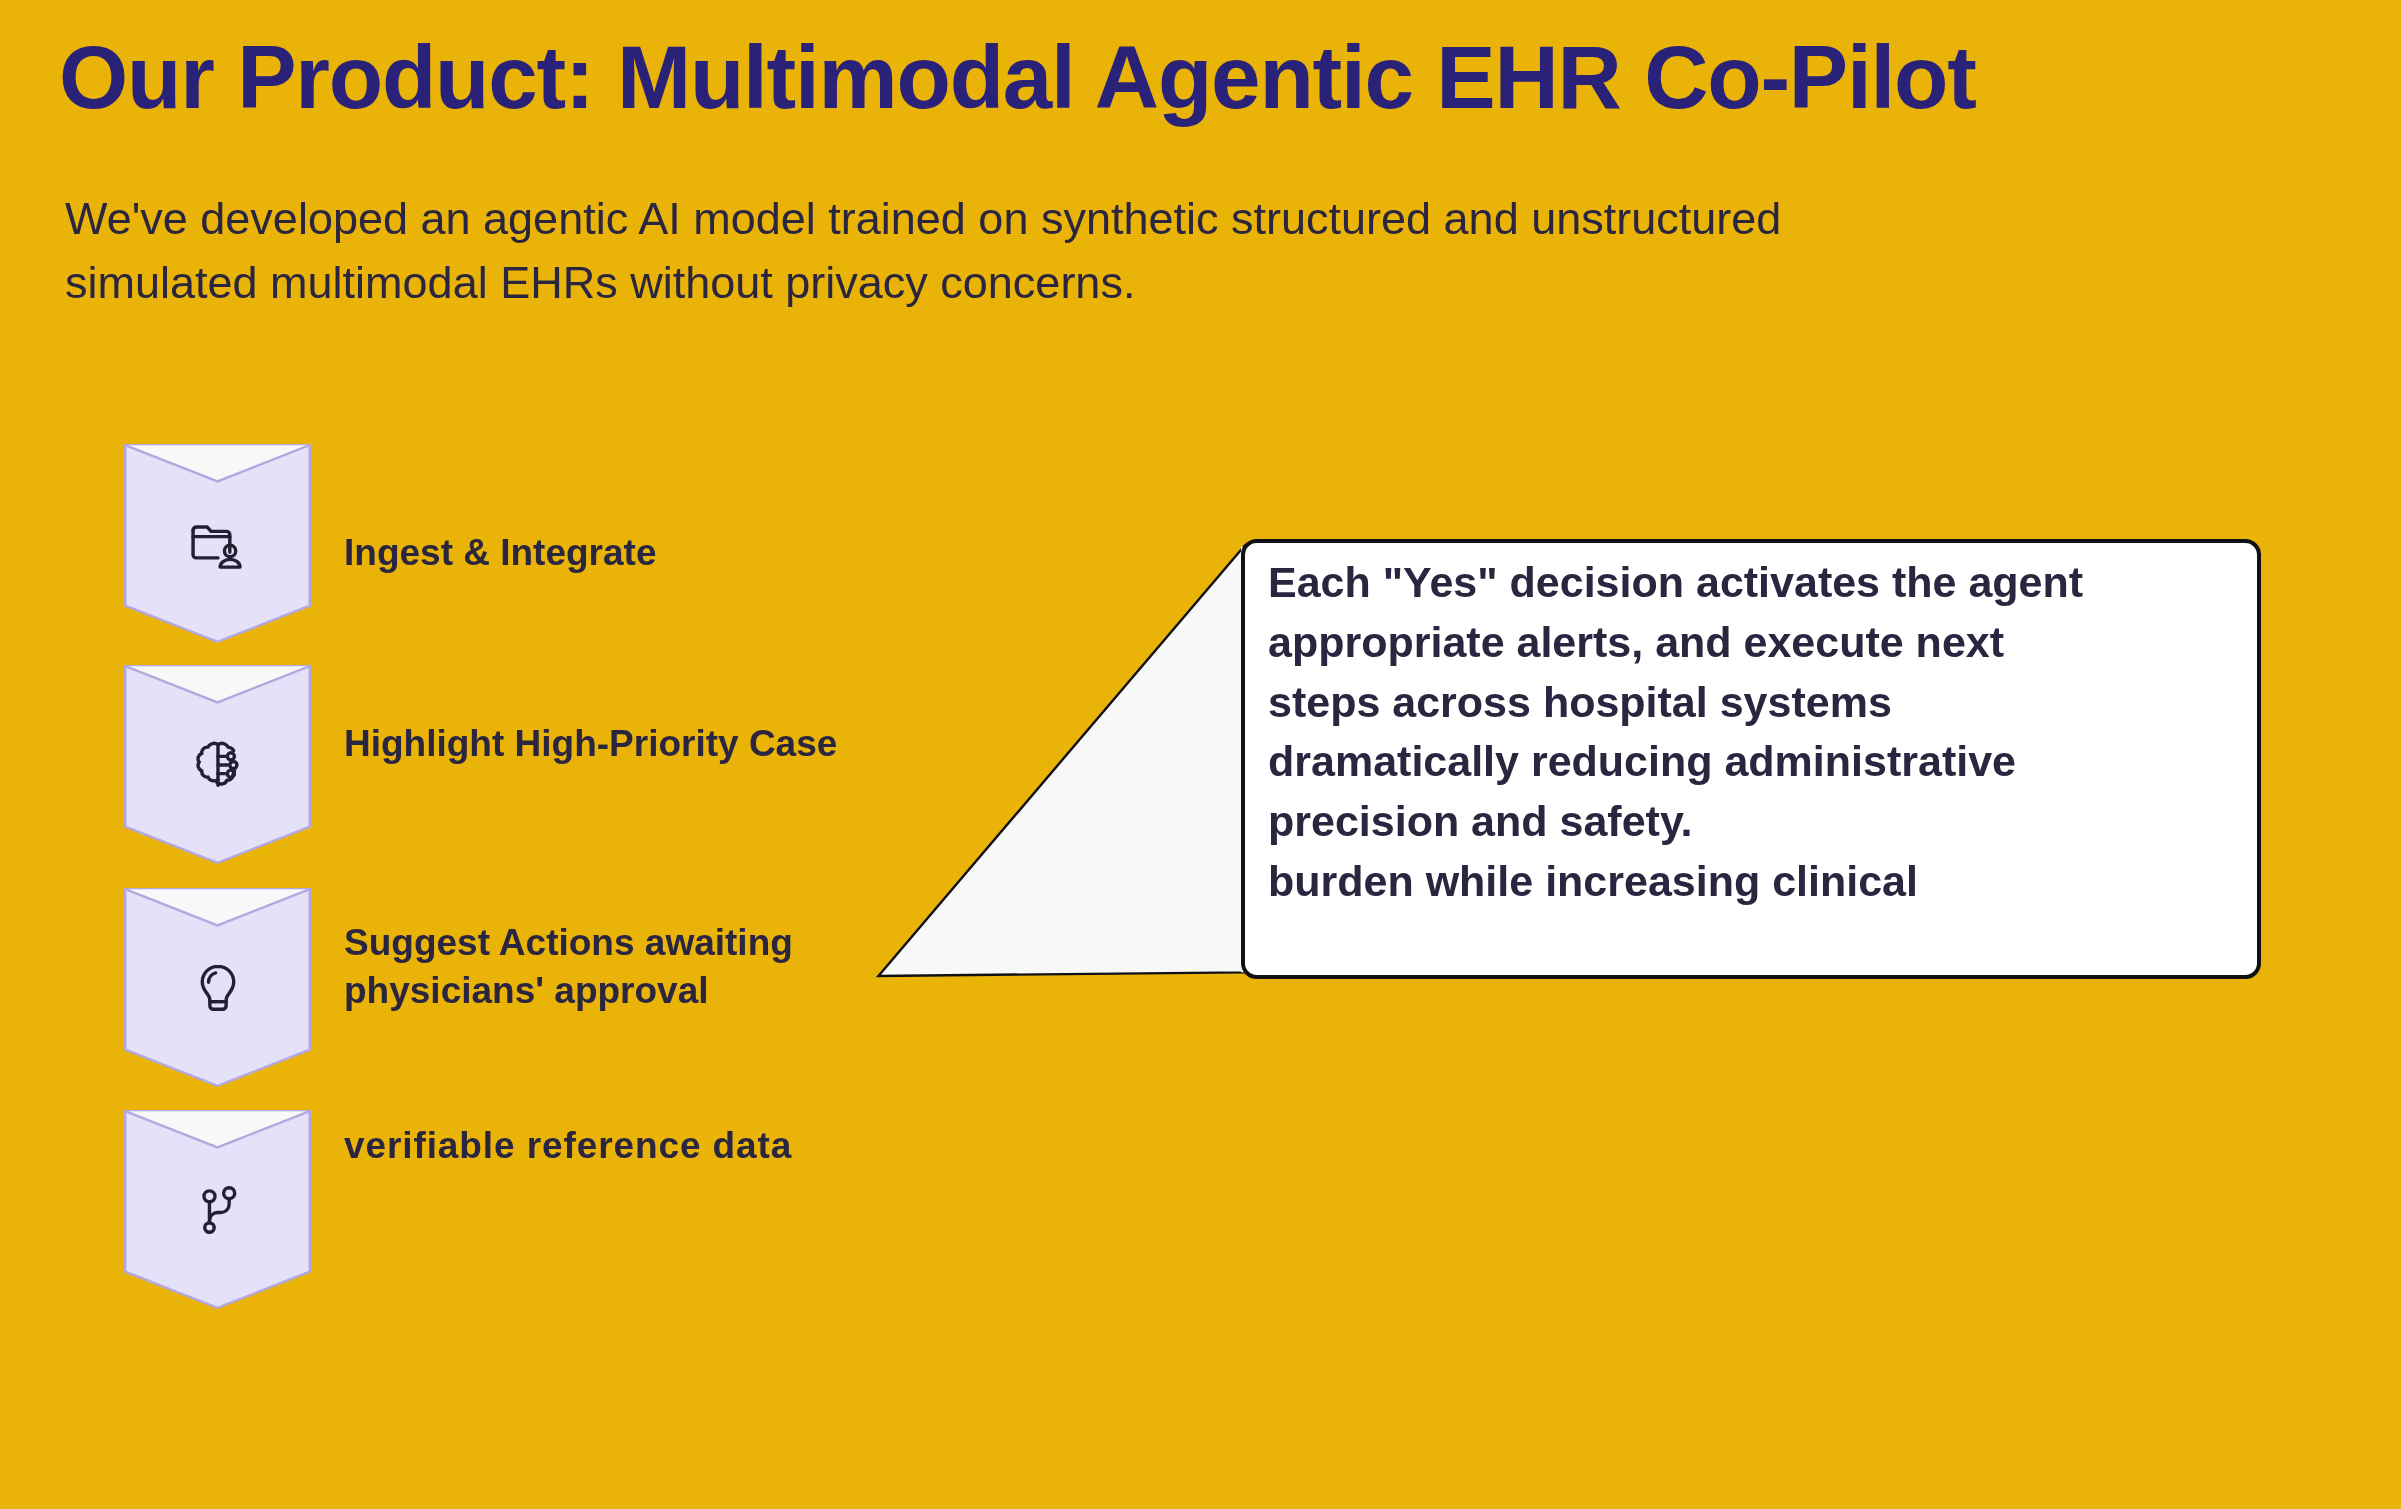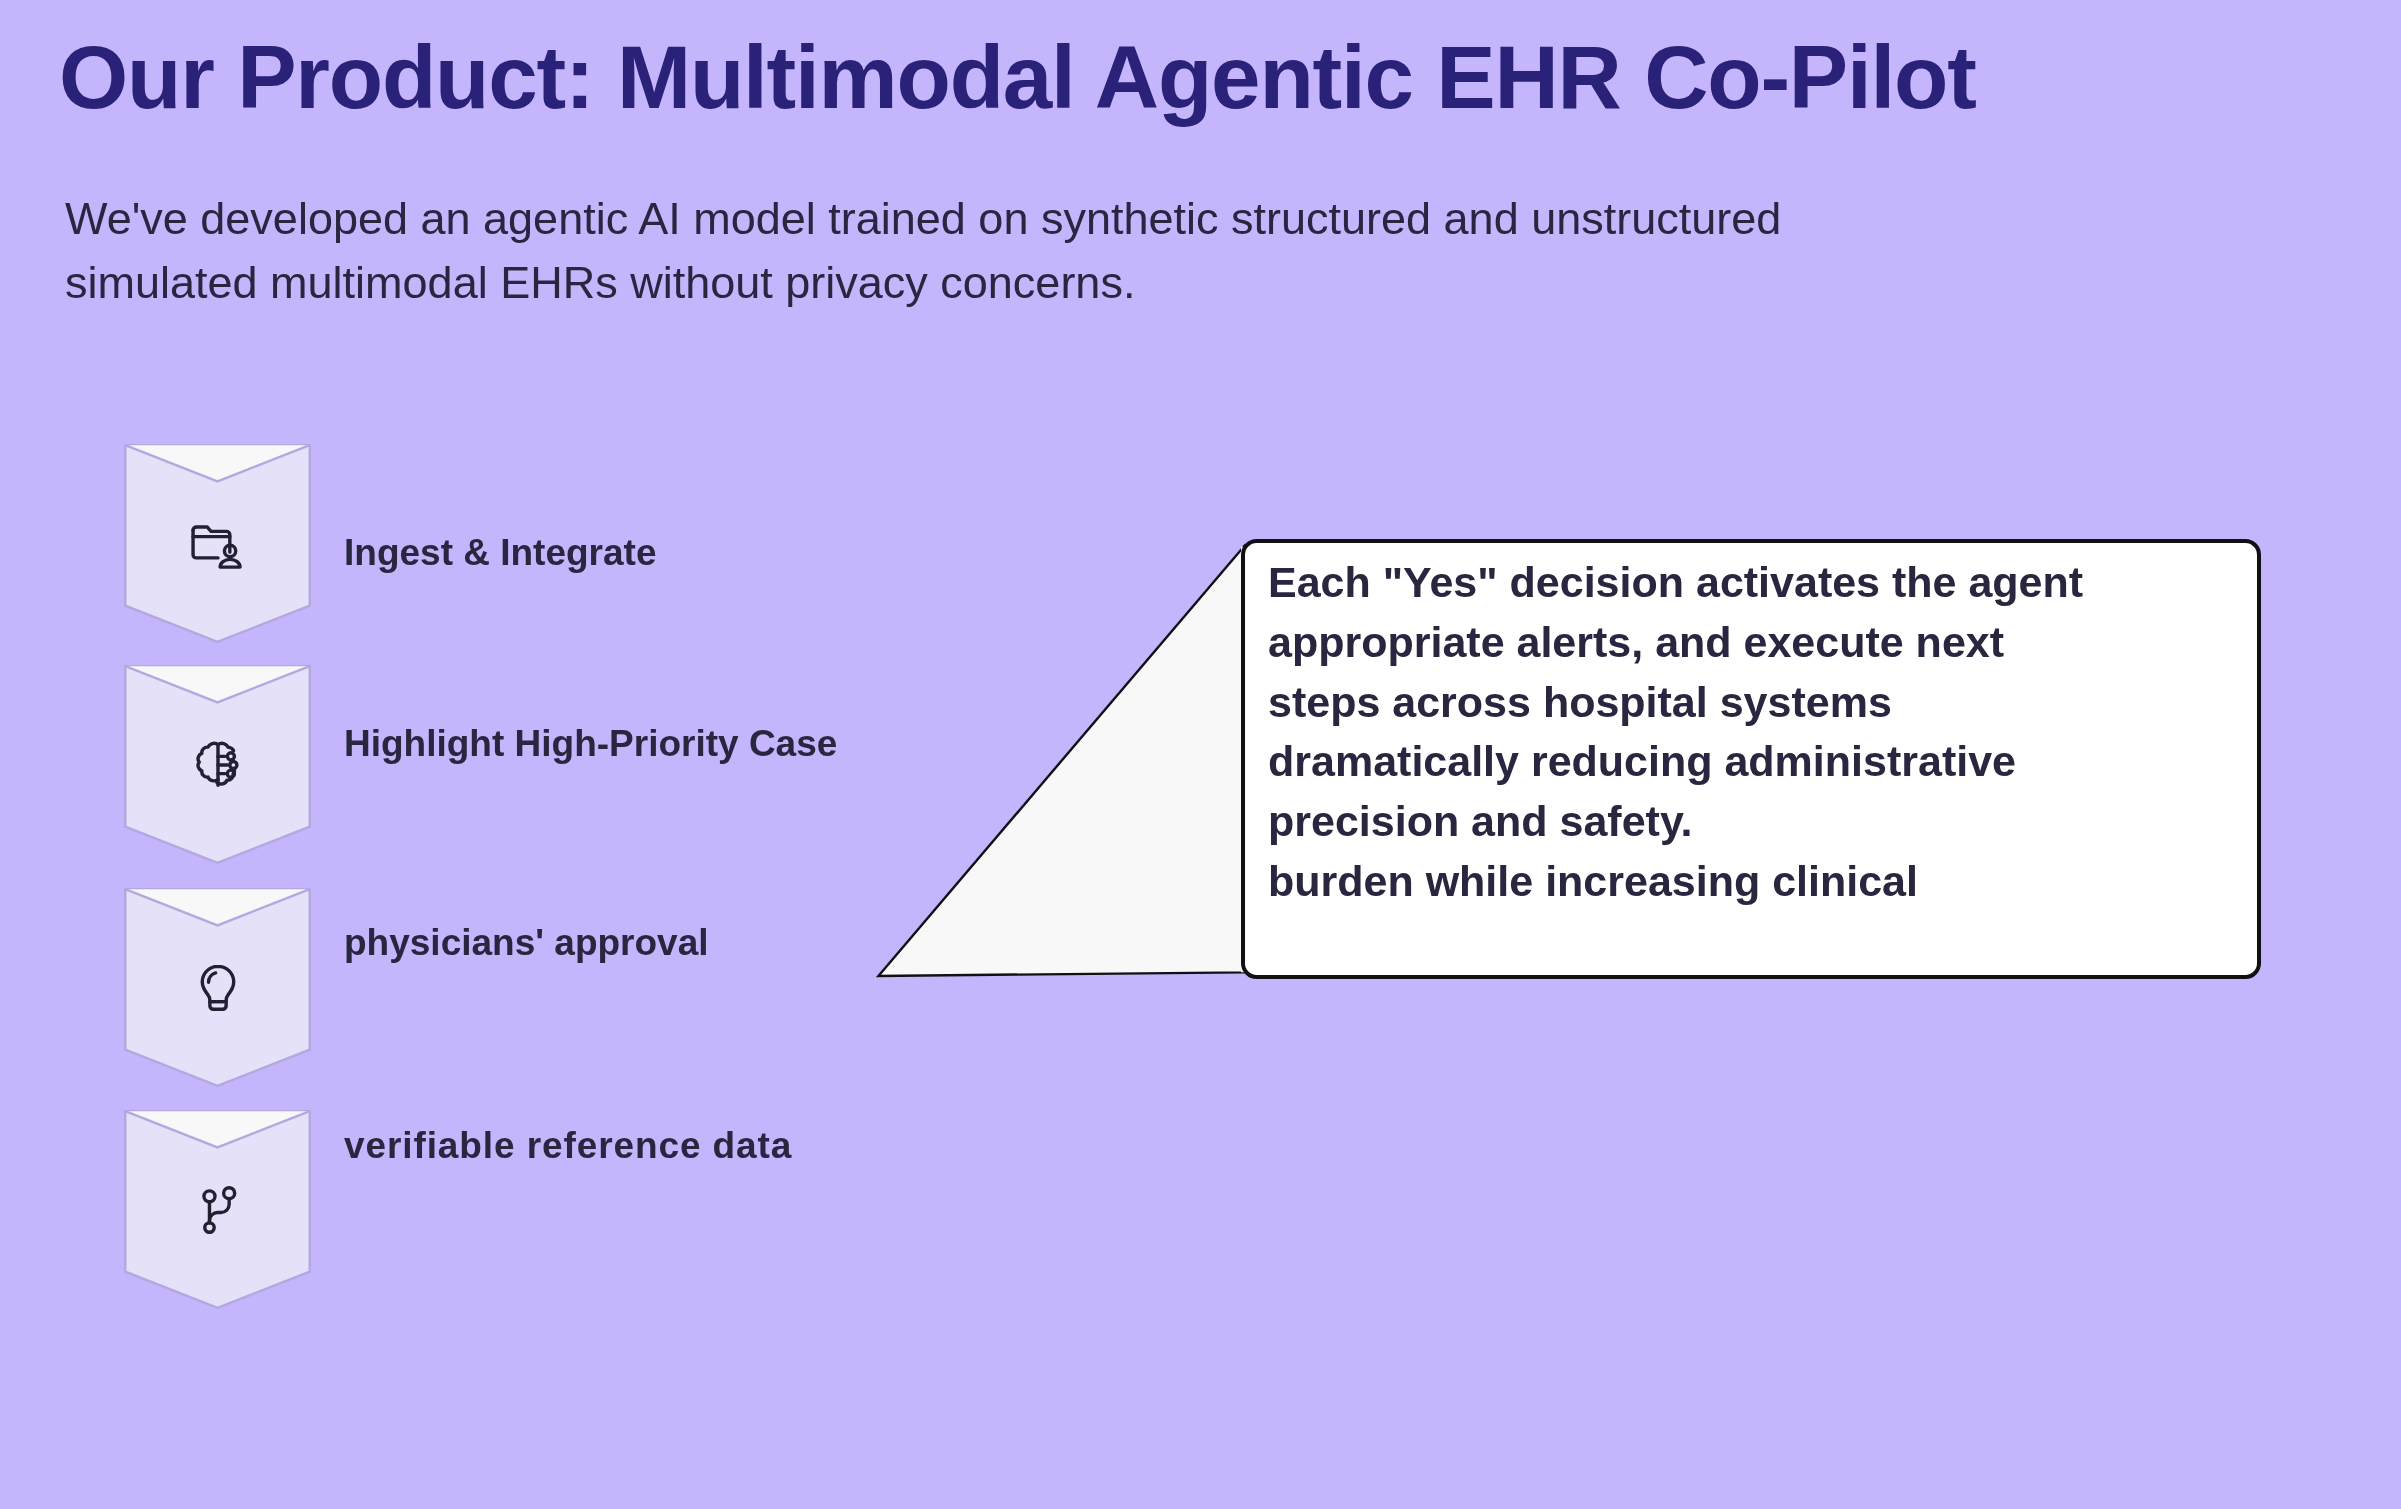--- a/index.html
+++ b/index.html
@@ -5,21 +5,21 @@
   * { margin:0; padding:0; box-sizing:border-box; }
   html, body {
     width:2401px; height:1510px;
     background:#f8f8f9;
     font-family:"Liberation Sans", sans-serif;
     overflow:hidden;
   }
   #slide {
     position:relative;
     width:2401px; height:1510px;
-    background:#c4b5fd;
+    background:#eab308;
   }
 
   
   #page-title {
     position:absolute;
     left:59px; top:29px;
     width:2174px;
     font-size:89px;
     font-weight:700;
     letter-spacing:-1.2px;
@@ -189,20 +189,21 @@
         </svg>
         <span class="chev-icon">
           <svg viewBox="0 0 48 48" xmlns="http://www.w3.org/2000/svg" fill="none" stroke="#232032" stroke-width="2.6" stroke-linecap="round" stroke-linejoin="round">
             <path d="M24 7.5c-6.6 0-12 5.3-12 11.8 0 4.3 2.3 7.4 4.2 9.7 1 1.2 1.6 2.7 1.6 4.3v1.1h12.4v-1.1c0-1.6.6-3.1 1.6-4.3 1.9-2.3 4.2-5.4 4.2-9.7 0-6.5-5.4-11.8-12-11.8z"></path>
             <path d="M17.8 34.4h12.4v3.2a2.6 2.6 0 0 1-2.6 2.6h-7.2a2.6 2.6 0 0 1-2.6-2.6z"></path>
             <path d="M16.8 19.6c0-3.3 2.3-6.2 5.4-7.1"></path>
           </svg>
         </span>
       </div>
       <div class="step-label">
+        <span class="l">Suggest Actions awaiting</span>
         <span class="l">physicians' approval</span>
       </div>
     </div>
 
     <div class="step" id="step-3">
       <div class="chev-wrap">
         <svg class="chev-svg" viewBox="0 0 310 330" xmlns="http://www.w3.org/2000/svg">
           <polygon points="2,2 308,2 308,268 155,328 2,268" fill="#e4e1f8" stroke="#b3a8e0" stroke-width="4"></polygon>
           <polygon points="2,2 155,62 308,2 308,2 2,2" fill="#f8f8f9" stroke="none"></polygon>
           <polyline points="2,2 155,62 308,2" fill="none" stroke="#b3a8e0" stroke-width="4"></polyline>

